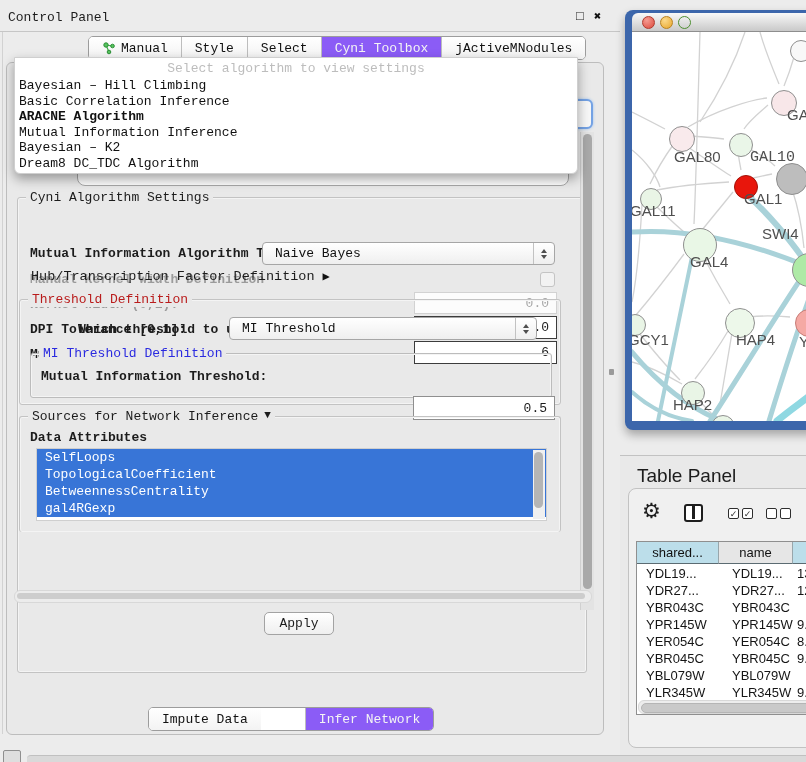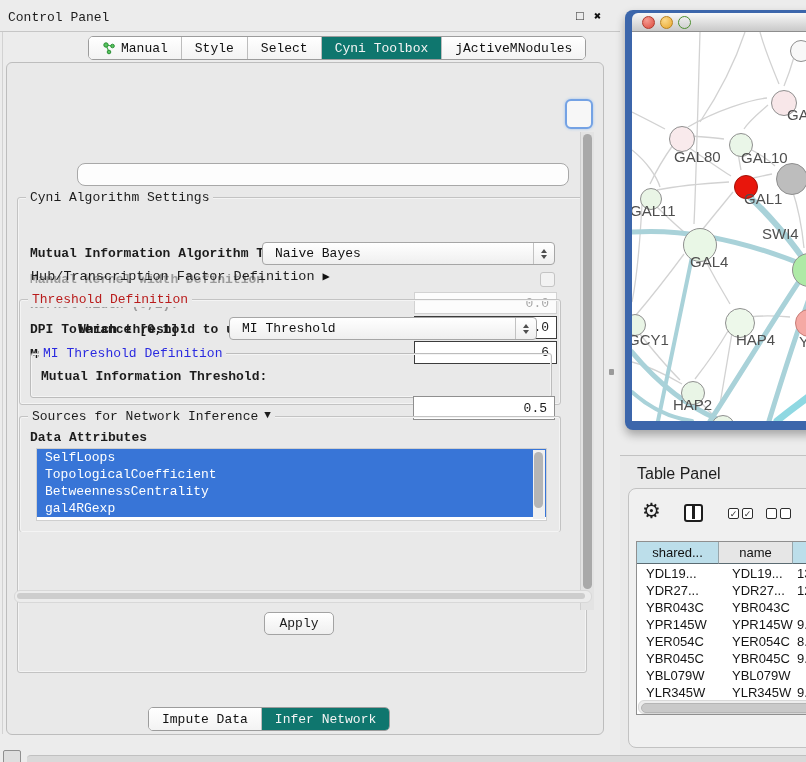--- a/index.html
+++ b/index.html
@@ -21,21 +21,21 @@
   .combo{position:absolute;background:linear-gradient(#ffffff,#efefef);border:1px solid #a6a6a6;border-radius:4px;
          display:flex;align-items:center;font-size:13px;color:#111;padding-left:12px;box-sizing:border-box;}
   .stepper{position:absolute;right:0;top:0;bottom:0;width:20px;border-left:1px solid #c2c2c2;
            display:flex;flex-direction:column;align-items:center;justify-content:center;}
   .tri-up{width:0;height:0;border-left:3.5px solid transparent;border-right:3.5px solid transparent;border-bottom:4.5px solid #4e4e4e;}
   .tri-down{width:0;height:0;border-left:3.5px solid transparent;border-right:3.5px solid transparent;border-top:4.5px solid #4e4e4e;margin-top:2px;}
   
   .seg{position:absolute;display:flex;border:1px solid #9c9c9c;border-radius:5px;overflow:hidden;background:#fff;height:22px;}
   .seg .s{display:flex;align-items:center;gap:5px;padding:0 13px;font-size:13px;color:#111;border-left:1px solid #bdbdbd;background:linear-gradient(#ffffff,#f3f3f3);}
   .seg .s:first-child{border-left:none;}
-  .seg .s.sel{background:#0f766e;color:#f4f4f4;}
+  .seg .s.sel{background:#8b5cf6;color:#f4f4f4;}
   
   #popup{position:absolute;left:14px;top:57px;width:562px;height:115px;background:#fff;border:1px solid #cfcfcf;
          border-radius:0 0 6px 6px;box-shadow:0 5px 12px rgba(0,0,0,.35);z-index:50;}
   #popup .ph{font-size:13px;color:#bdbdbd;text-align:center;padding-top:3px;height:17px;}
   #popup .it{font-size:13px;color:#111;padding:0 0 0 4px;height:15.6px;line-height:15.6px;white-space:nowrap;}
   
   .attr-item{height:17px;line-height:17px;color:#fff;font-size:13px;padding-left:8px;background:#3875d7;white-space:nowrap;}
   
   .sb-track{position:absolute;background:#ececec;border:1px solid #d8d8d8;border-radius:6px;}
   .sb-thumb{position:absolute;background:#ababab;border-radius:5px;}
@@ -173,29 +173,38 @@
 
       <div class="abs sb-track" style="left:14px;top:590px;width:576px;height:11px;">
         <div class="sb-thumb" style="left:2px;top:1.5px;width:568px;height:6px;background:#cdcdcd;"></div>
       </div>
 
       <div class="abs" style="left:264px;top:612px;width:68px;height:21px;background:linear-gradient(#ffffff,#efefef);border:1px solid #a3a3a3;border-radius:5px;display:flex;align-items:center;justify-content:center;">
         <span class="lbl">Apply</span>
       </div>
     </div>
 
-    <div class="seg" style="left:148px;top:707px;">
+    <div class="seg" style="left:148px;top:707px;gap:44px;">
       <div class="s">
         <span>Impute Data</span>
       </div>
       <div class="s sel">
         <span>Infer Network</span>
       </div>
     </div>
 
+    <div id="popup">
+      <div class="ph">Select algorithm to view settings</div>
+      <div class="it">Bayesian – Hill Climbing</div>
+      <div class="it">Basic Correlation Inference</div>
+      <div class="it b">ARACNE Algorithm</div>
+      <div class="it">Mutual Information Inference</div>
+      <div class="it">Bayesian – K2</div>
+      <div class="it">Dream8 DC_TDC Algorithm</div>
+    </div>
   </div>
 
   <div class="abs" style="left:609px;top:369px;width:5px;height:6px;background:#9a9a9a;border-radius:1px;"></div>
 
   <div class="abs" style="left:625px;top:10px;width:190px;height:420px;background:#3c66ab;border-radius:8px 0 0 8px;box-shadow:0 5px 10px rgba(0,0,0,.30);">
 
     <div class="abs" style="left:7px;top:3px;width:183px;height:19px;background:linear-gradient(#f8f8f8,#c9c9c9);border-bottom:1px solid #8e8e8e;border-radius:6px 0 0 0;display:flex;align-items:center;gap:5px;padding-left:10px;box-sizing:border-box;">
       <span class="light" style="background:radial-gradient(circle at 35% 30%,#f59c92,#dd4a3d);border:1px solid #b03a2e;"></span>
       <span class="light" style="background:radial-gradient(circle at 35% 30%,#fbd98b,#e8a62b);border:1px solid #b9821f;"></span>
       <span class="light" style="background:radial-gradient(circle at 35% 30%,#b9e89a,#67b342;);border:1px solid #4d8f31;"></span>
@@ -254,34 +263,34 @@
       <div class="node" style="left:160px;top:221px;width:34px;height:34px;background:#aeeaa6;"></div>
       <div class="node" style="left:51px;top:196px;width:34px;height:34px;background:#e9f7e6;"></div>
       <div class="node" style="left:-8px;top:282px;width:22px;height:22px;background:#e9f5e6;"></div>
       <div class="node" style="left:93px;top:276px;width:30px;height:30px;background:#edf8ea;"></div>
       <div class="node" style="left:163px;top:277px;width:28px;height:28px;background:#f5a9a4;border-color:#c77d77;"></div>
       <div class="node" style="left:49px;top:349px;width:24px;height:24px;background:#e9f5e6;"></div>
       <div class="node" style="left:79px;top:383px;width:24px;height:24px;background:#e9f5e6;"></div>
 
       <span class="nlabel" style="left:155px;top:74px;">GAL</span>
       <span class="nlabel" style="left:42px;top:116px;">GAL80</span>
-      <span class="nlabel" style="left:109px;top:117px;">GAL10</span>
+      <span class="nlabel" style="left:118px;top:117px;font-family:Liberation Mono, monospace;">GAL10</span>
       <span class="nlabel" style="left:112px;top:158px;">GAL1</span>
       <span class="nlabel" style="left:-2px;top:170px;">GAL11</span>
       <span class="nlabel" style="left:130px;top:193px;">SWI4</span>
       <span class="nlabel" style="left:58px;top:221px;">GAL4</span>
       <span class="nlabel" style="left:-4px;top:299px;">GCY1</span>
       <span class="nlabel" style="left:104px;top:299px;">HAP4</span>
       <span class="nlabel" style="left:167px;top:301px;">Y</span>
       <span class="nlabel" style="left:41px;top:364px;">HAP2</span>
     </div>
   </div>
 
   <div class="abs" style="left:620px;top:455px;width:186px;height:307px;background:#e9e9e9;border-top:1px solid #c2c2c2;">
-    <span class="abs lbl" style="left:17px;top:9px;font-size:16px;">Table Panel</span>
+    <span class="abs lbl" style="left:17px;top:9px;font-size:19px;">Table Panel</span>
 
     <div class="abs" style="left:8px;top:32px;width:190px;height:258px;background:#f0f0f0;border:1px solid #c2c2c2;border-radius:8px;">
 
       <div class="abs" style="left:0;top:8px;width:190px;height:36px;">
         <span class="abs" style="left:13px;top:2px;font-size:21px;color:#1e1e1e;">⚙</span>
         <div class="abs" style="left:55px;top:7px;width:19px;height:18px;border:2.5px solid #1e1e1e;border-radius:3px;background:#fff;box-sizing:border-box;">
           <div style="position:absolute;left:6px;top:0;width:2.5px;height:13px;background:#1e1e1e;"></div>
         </div>
         <div class="abs" style="left:99px;top:11px;display:flex;gap:3px;">
           <span class="mini-box">✓</span>

